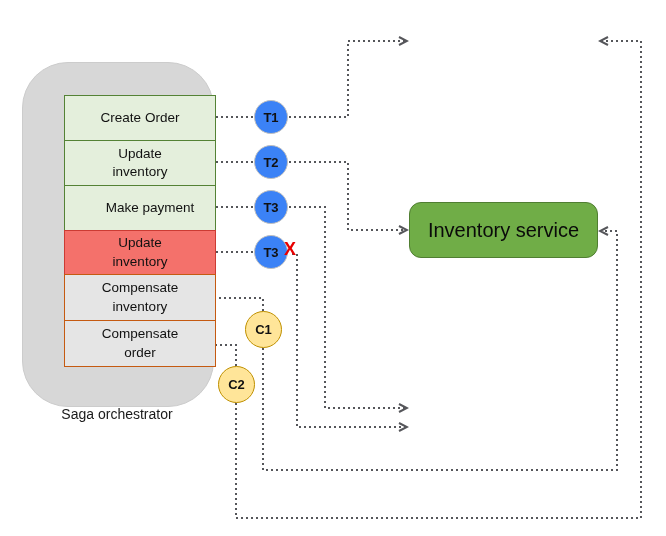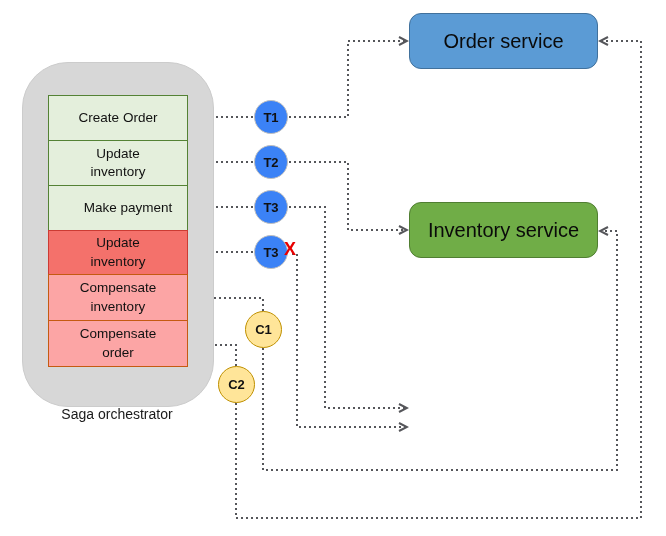--- a/index.html
+++ b/index.html
@@ -12,27 +12,27 @@
   .orch{
     position:absolute;left:22px;top:62px;width:190px;height:343px;
     background:#d7d7d7;border:1px solid #cccccc;border-radius:46px;z-index:2;
   }
   .orch-label{
     position:absolute;left:22px;top:406px;width:190px;text-align:center;
     font-size:14px;color:#1a1a1a;z-index:2;
   }
   
   .step{
-    position:absolute;left:48px;width:140px;display:flex;align-items:center;justify-content:center;
+    position:absolute;left:64px;width:152px;display:flex;align-items:center;justify-content:center;
     text-align:center;font-size:13.5px;line-height:1.35;white-space:pre-line;
     box-sizing:border-box;z-index:3;color:#111111;
   }
   .step.green{background:#e4efdc;border:1px solid #548235;}
   .step.red{background:#f4716b;border:1px solid #cc3b33;}
-  .step.peach{background:#fca5a5;border:1px solid #c55a11;}
+  .step.peach{background:#e5e5e5;border:1px solid #c55a11;}
   .s1{top:95px;height:46px;}
   .s2{top:140px;height:46px;}
   .s3{top:185px;height:46px;padding-left:20px;}
   .s4{top:230px;height:45px;}
   .s5{top:274px;height:47px;}
   .s6{top:320px;height:47px;}
   
   .circle{
     position:absolute;border-radius:50%;display:flex;align-items:center;justify-content:center;
     font-weight:bold;box-sizing:border-box;z-index:4;color:#111111;
@@ -111,16 +111,15 @@
 
   <div class="circle tcircle t1">T1</div>
   <div class="circle tcircle t2">T2</div>
   <div class="circle tcircle t3">T3</div>
   <div class="circle tcircle t3f">T3</div>
   <div class="xmark">X</div>
 
   <div class="circle ccircle c1">C1</div>
   <div class="circle ccircle c2">C2</div>
 
-  <div class="service svc-order">Order service</div>
   <div class="service svc-inventory">Inventory service</div>
 
 </div>
 
 </body></html>

